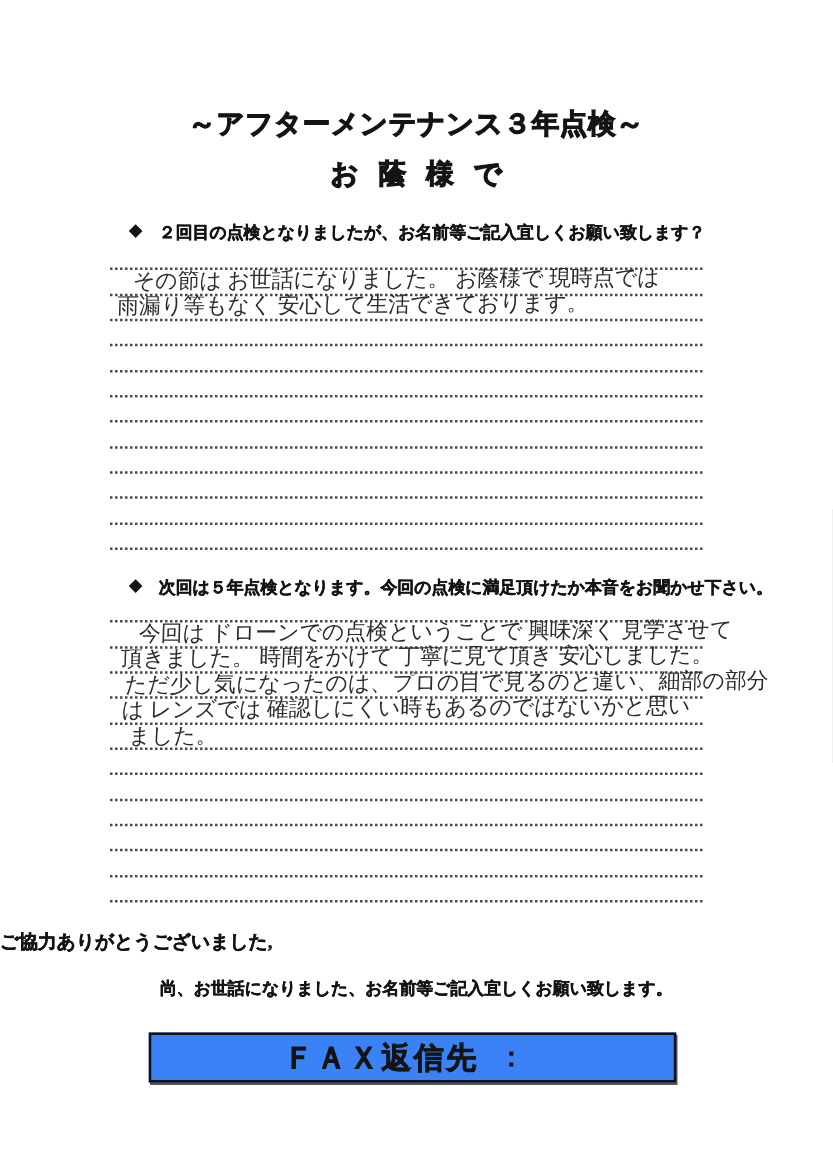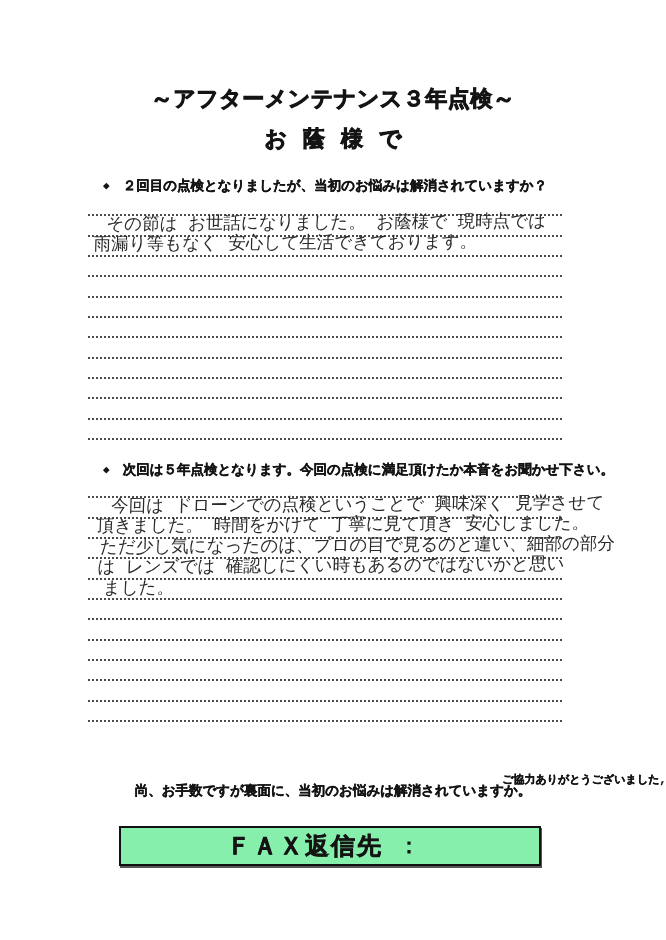--- a/index.html
+++ b/index.html
@@ -1,21 +1,21 @@
 <!DOCTYPE html>
 <html lang="ja"><head>
 <meta charset="utf-8">
 <style>
   html,body{margin:0;padding:0;background:#e8e8e8;}
   .page{
     position:relative;
     width:666px;height:940px;
     margin:0 auto;
     background:#ffffff;
-    font-family:Liberation Mono, monospace;
+    font-family:Liberation Serif, serif;
     color:#141414;
     overflow:hidden;
   }
   
   .title-main{
     position:absolute;top:84px;left:0;width:100%;
     text-align:center;
     font-size:22px;font-weight:bold;
     letter-spacing:0.5px;
     -webkit-text-stroke:0.9px #141414;
@@ -63,38 +63,38 @@
   .hand-lines > div{height:20.4px;line-height:20.4px;}
   #hand1 > div:nth-child(1){margin-left:14px;}
   #hand1 > div:nth-child(2){margin-left:2px;}
   #hand2 > div:nth-child(1){margin-left:18px;}
   #hand2 > div:nth-child(2){margin-left:4px;}
   #hand2 > div:nth-child(3){margin-left:8px;}
   #hand2 > div:nth-child(4){margin-left:6px;}
   #hand2 > div:nth-child(5){margin-left:12px;}
   
   .thanks{
-    position:absolute;top:772px;left:0;width:100%;
-    text-align:right;font-size:11px;font-weight:bold;
+    position:absolute;top:744px;left:0;width:100%;
+    text-align:left;font-size:15px;font-weight:bold;
     -webkit-text-stroke:0.35px #141414;
     white-space:nowrap;
   }
   .note{
     position:absolute;top:782px;left:0;width:100%;
     text-align:center;font-size:13.5px;font-weight:bold;
     -webkit-text-stroke:0.35px #141414;
     white-space:nowrap;
   }
   .fax-box{
     position:absolute;top:826px;left:119px;
     width:418px;height:36px;
     border:2px solid #111;
     box-shadow:1px 2px 0 0 #555;
     display:flex;align-items:center;justify-content:center;
-    background:#86efac;
+    background:#3b82f6;
     white-space:nowrap;
   }
   .fax-label{
     font-size:24px;font-weight:bold;letter-spacing:2px;
     -webkit-text-stroke:0.6px #141414;
   }
   .fax-colon{
     font-size:22px;font-weight:bold;margin:0 13px 0 15px;
   }
   .fax-number{
@@ -105,21 +105,21 @@
 </head>
 <body>
 
 <div class="page">
 
   <div class="title-main">～アフターメンテナンス３年点検～</div>
   <div class="title-sub">お蔭様で</div>
 
   <div class="q-row" id="q1">
     <span class="bullet">◆</span>
-    <span>２回目の点検となりましたが、当初のお悩みは解消されていますか？</span>
+    <span>２回目の点検となりましたが、お名前等ご記入宜しくお願い致します？</span>
   </div>
 
   <div class="answer-area" id="answer1">
     <div class="hand-lines" id="hand1">
         <div>その節は お世話になりました。 お蔭様で 現時点では</div>
         <div>雨漏り等もなく 安心して生活できております。</div>
       </div>
   <div class="ruled"></div>
       <div class="ruled"></div>
       <div class="ruled"></div>
@@ -155,20 +155,20 @@
       <div class="ruled"></div>
       <div class="ruled"></div>
       <div class="ruled"></div>
       <div class="ruled"></div>
       <div class="ruled"></div>
       <div class="ruled"></div>
       <div class="ruled"></div>
     </div>
 
   <div class="thanks">ご協力ありがとうございました,</div>
-  <div class="note">尚、お手数ですが裏面に、当初のお悩みは解消されていますか。</div>
+  <div class="note">尚、お世話になりました、お名前等ご記入宜しくお願い致します。</div>
 
   <div class="fax-box">
     <span class="fax-label">ＦＡＸ返信先</span>
     <span class="fax-colon">：</span>
   </div>
 
 </div>
 
 </body></html>

